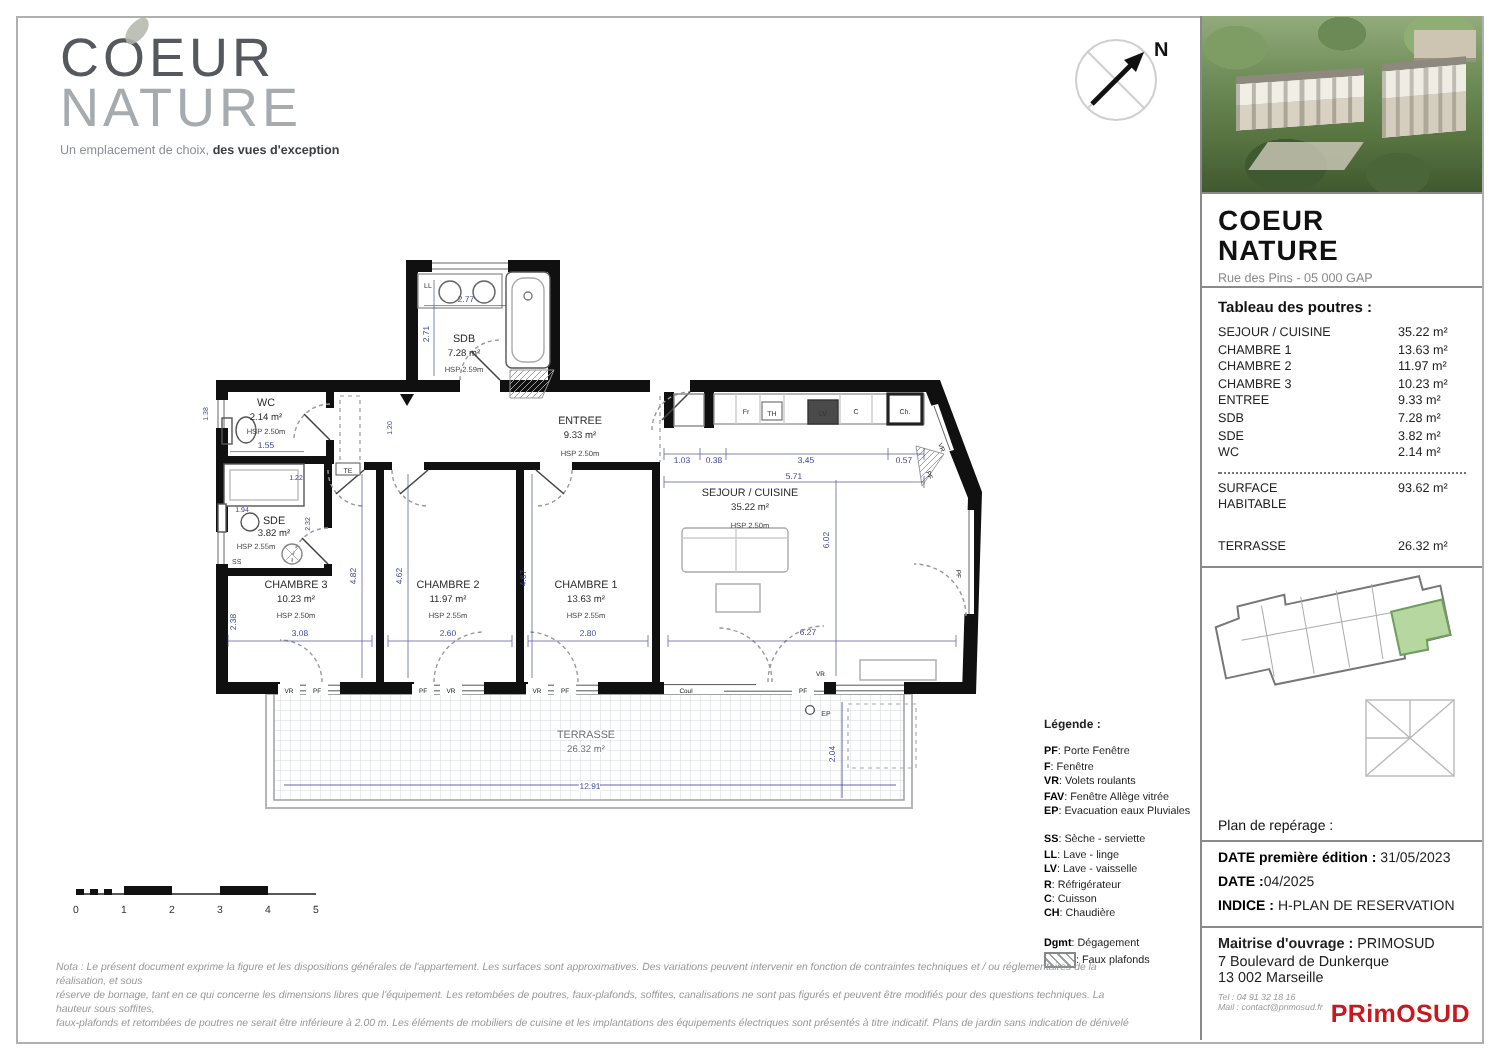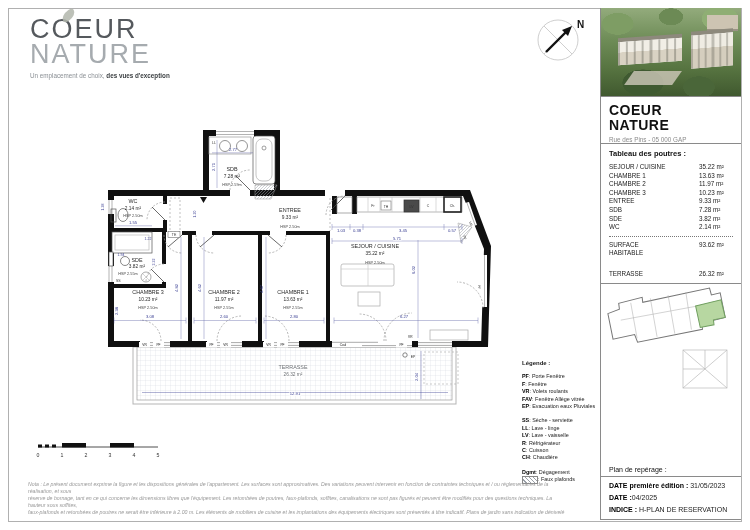--- a/index.html
+++ b/index.html
@@ -500,14 +500,24 @@
           <path d="M0 0 L44 38 M44 0 L0 38 M22 0 L22 19 M0 19 L22 19"></path>
         </g>
       </svg>
     </div>
     <div class="reperage">Plan de repérage :</div>
     <div class="dates">
       <div><b>DATE première édition :</b> <span>31/05/2023</span></div>
       <div><b>DATE :</b><span>04/2025</span></div>
       <div><b>INDICE :</b> <span>H-PLAN DE RESERVATION</span></div>
     </div>
+    <div class="moa">
+      <div><b>Maitrise d'ouvrage :</b> <span>PRIMOSUD</span></div>
+      <div>7 Boulevard de Dunkerque</div>
+      <div>13 002 Marseille</div>
+      <div class="contact">
+        <div>Tel : 04 91 32 18 16</div>
+        <div>Mail : contact@primosud.fr</div>
+      </div>
+      <div class="brand">PRimOSUD</div>
+    </div>
   </div>
 </div>
 
 </body></html>

